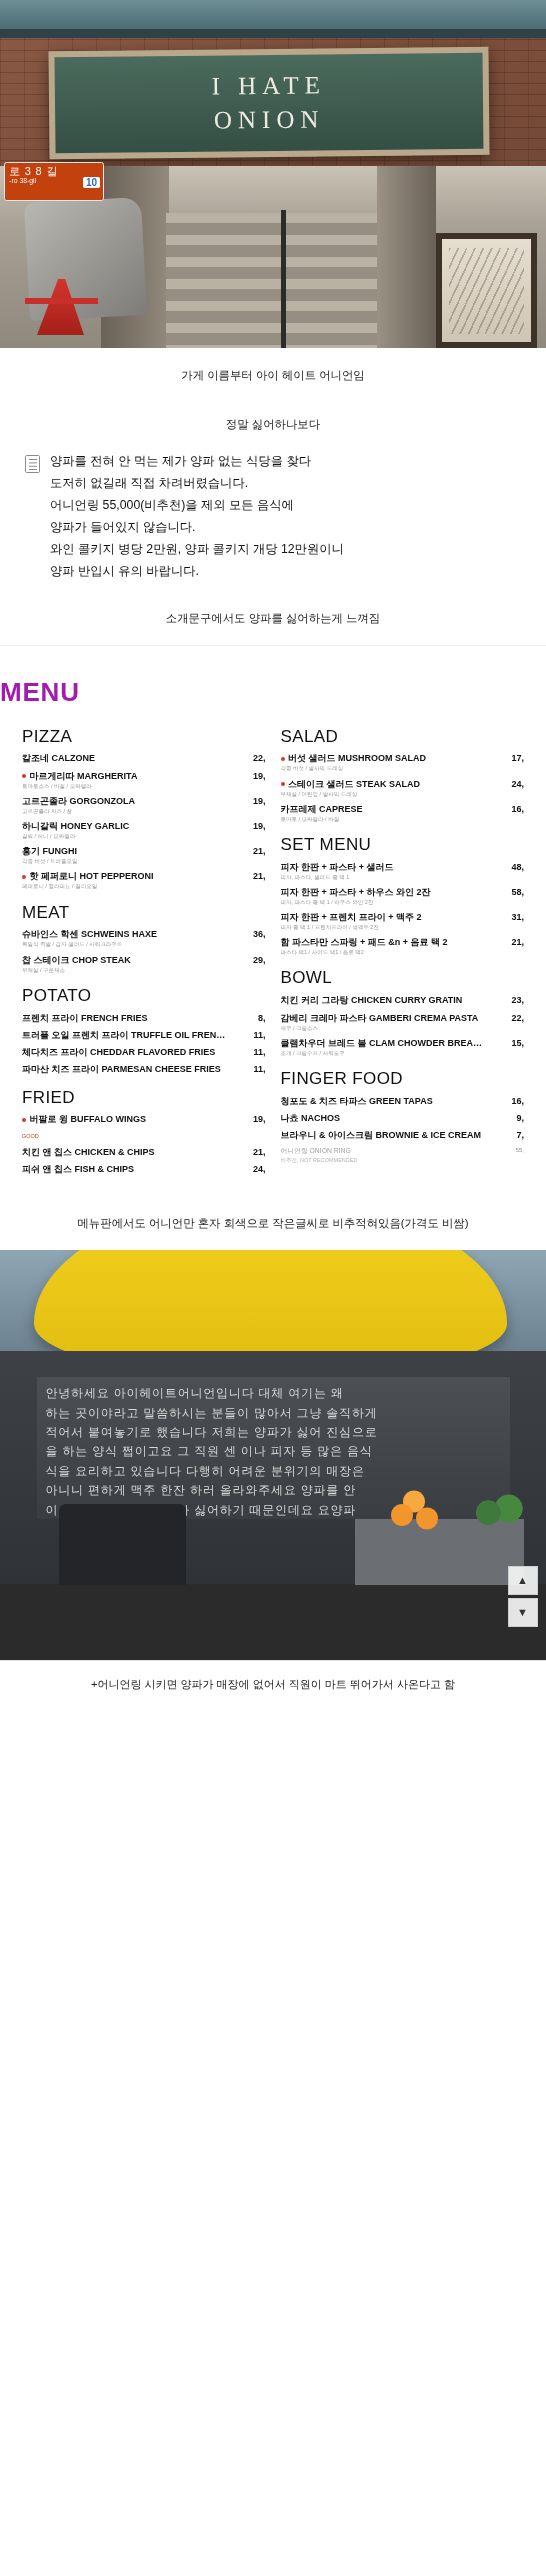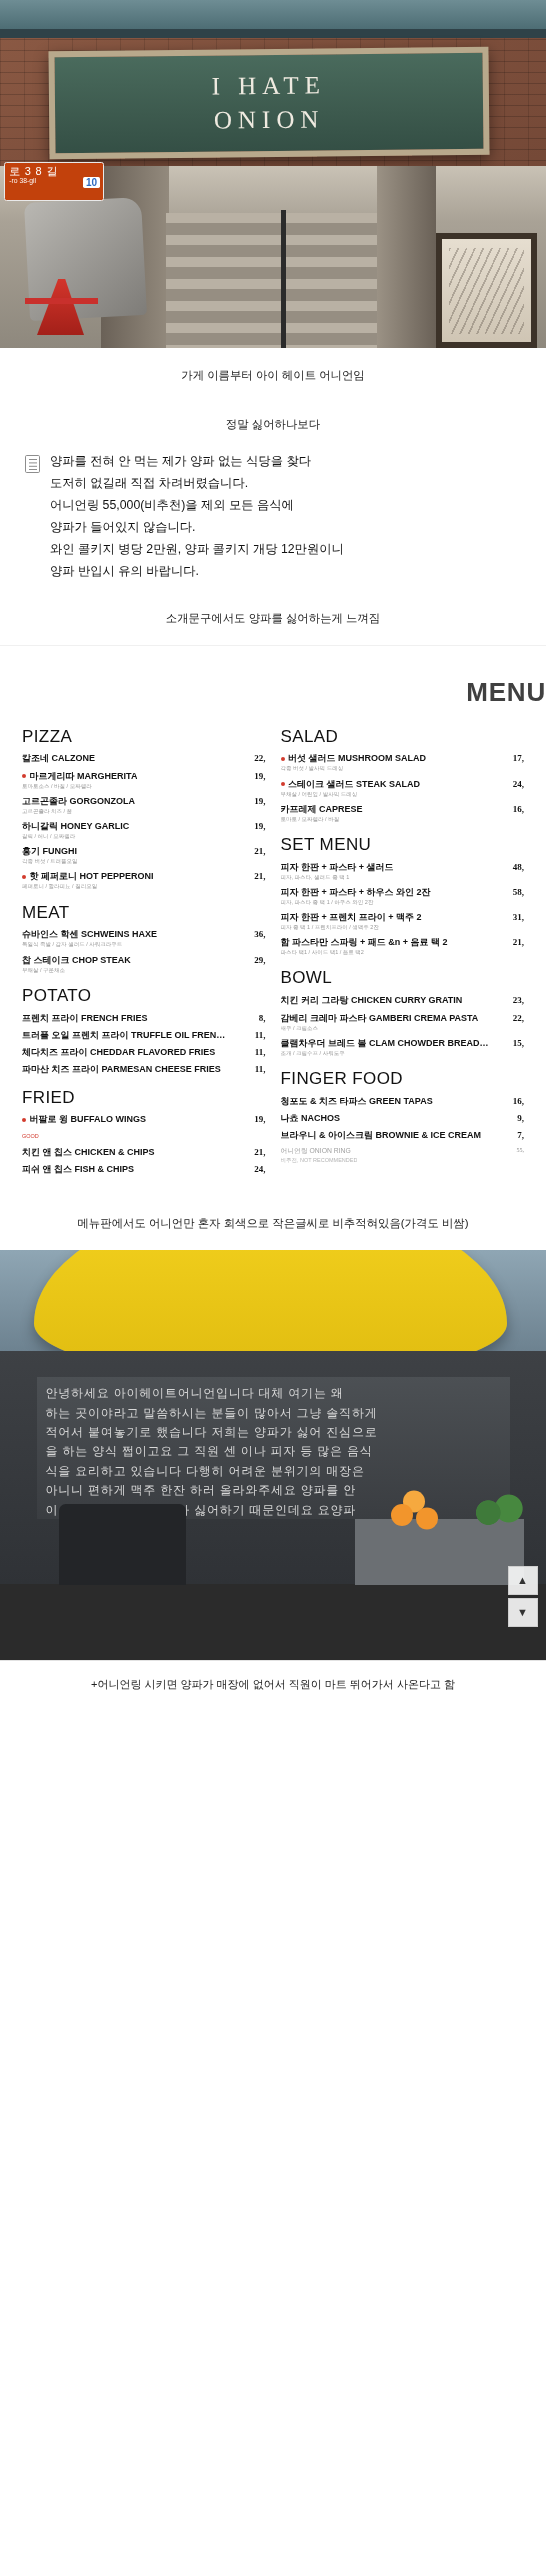--- a/index.html
+++ b/index.html
@@ -142,26 +142,26 @@
   }
   .quote-lines { font-size: 12.3px; line-height: 1.78; color:#111; }
 
   
   .menu {
     background:#ffffff;
     padding: 8.5px 0 15px 0;
     border-top: 0.8px solid #f0f0f0;
   }
   .menu-title {
-    text-align:right;
+    text-align:left;
     font-size: 26px;
     font-weight: bold;
     letter-spacing: 0.8px;
     padding: 22px 0 18.6px 0;
-    color:#404040;
+    color:#a21caf;
   }
   .menu-cols {
     display:flex;
     gap: 15px;
     padding: 0 22px;
   }
   .menu-col { flex:1 1 0; min-width:0; }
   .cat {
     font-size: 17px;
     font-weight: normal;
@@ -188,21 +188,21 @@
     background:#d23b2e; margin-right:3.4px; vertical-align:middle;
   }
   .desc {
     font-size: 5.5px;
     color:#9a9a9a;
     line-height:1.3;
     margin-top:0.8px;
     white-space:nowrap; overflow:hidden; text-overflow:ellipsis;
   }
   .pr {
-    font-size: 9px; font-weight:bold; color:#111; flex:0 0 auto; padding-left:3.4px;font-family:Liberation Serif, serif;
+    font-size: 9px; font-weight:bold; color:#111; flex:0 0 auto; padding-left:3.4px;
   }
   .pr.small { font-size:6px; color:#8e8e8e; font-weight:normal; }
 
   
   .photo2 {
     width:546px; height:410px; position:relative; overflow:hidden;
     background:#2b2b2b;
   }
   .p2-sky {
     position:absolute; left:0; top:0; width:100%; height:101px;

